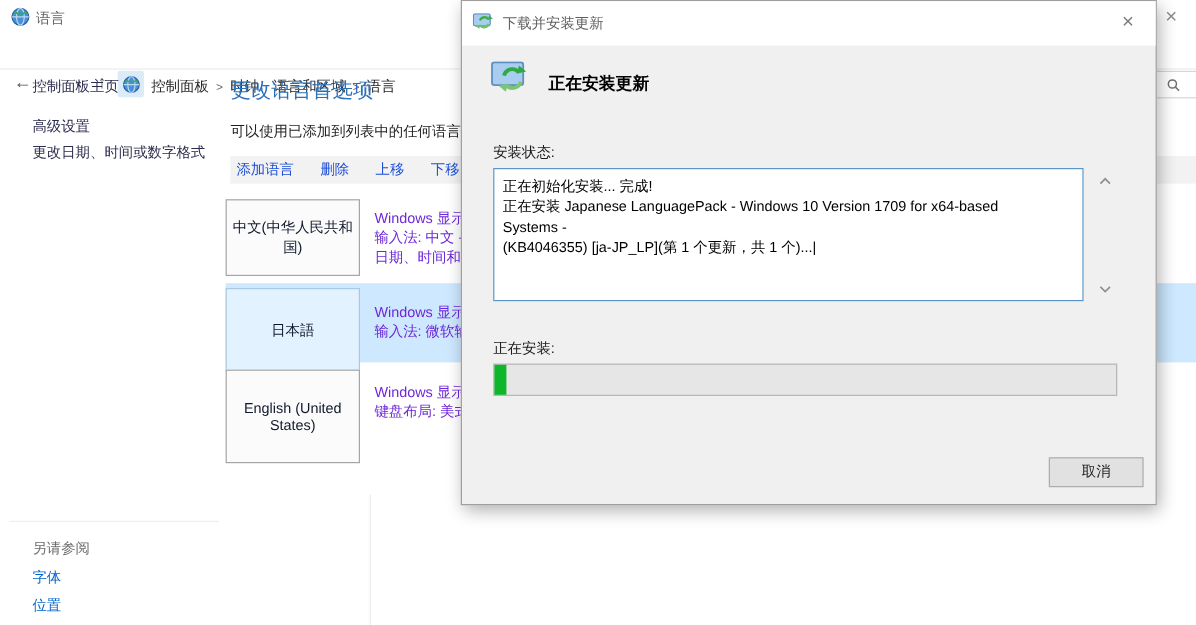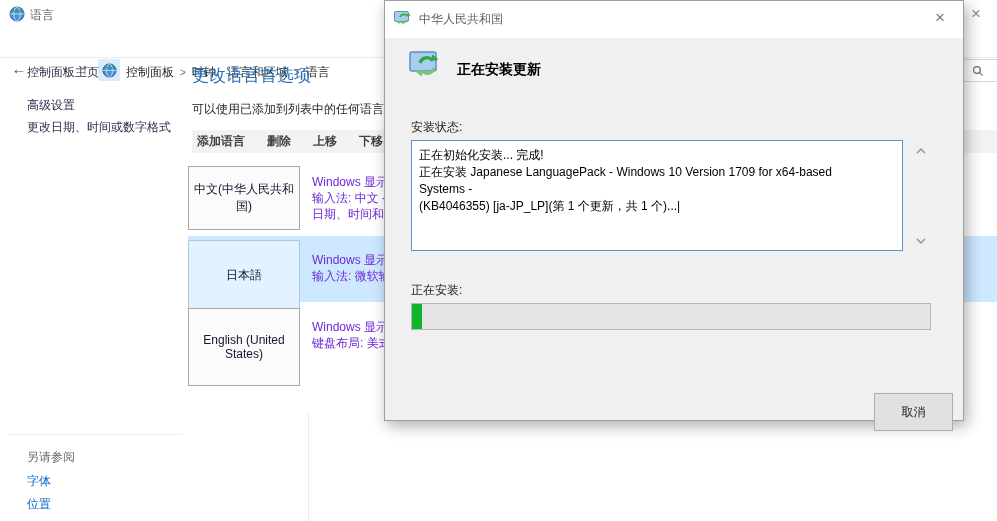--- a/index.html
+++ b/index.html
@@ -26,21 +26,21 @@
   .crumb-sep{color:#6b6b6b;font-size:10px;padding:0 4px;}
   .searchbox{left:963px;top:31px;width:40px;height:23px;background:#fff;border:1px solid #d6d6d6;box-sizing:border-box;
     display:flex;align-items:center;padding-left:8px;}
   .side-link{left:27px;color:#2d2d4e;cursor:pointer;}
   .side-head{left:27px;color:#6d6d6d;}
   .side-blue{left:27px;color:#0066cc;cursor:pointer;}
   .side-sep{left:8px;width:174px;height:1px;background:#ededed;}
   .page-heading{left:192px;top:64px;font-size:17px;color:#2b71b8;}
   .page-desc{left:192px;top:101px;color:#1f1f1f;white-space:nowrap;}
   .toolbar{left:192px;top:130px;width:805px;height:23px;background:#f2f2f2;display:flex;align-items:center;}
-  .toolbar .tb-item{margin-right:22px;color:#404040;cursor:pointer;white-space:nowrap;font-weight:bold;}
+  .toolbar .tb-item{margin-right:22px;color:#1d4ed8;cursor:pointer;white-space:nowrap;}
   .toolbar .tb-item:first-child{margin-left:5px;}
   .lang-row{left:188px;width:809px;}
   .row-selected{background:#cde8ff;}
   .lang-box{position:absolute;left:0;width:112px;border:1px solid #a6a6a6;background:#fbfbfb;
     box-sizing:border-box;display:flex;align-items:center;justify-content:center;
     text-align:center;padding:4px;color:#0f172a;cursor:pointer;}
   .lang-box.sel{background:#e3f2ff;border-color:#a9c9e3;}
   .lang-details{position:absolute;left:124px;top:0;line-height:16px;color:#6d28d9;white-space:nowrap;}
   .vline{left:308px;top:412px;width:1px;height:109px;background:#ebebeb;}
   
@@ -54,21 +54,21 @@
   .dlg-label{position:absolute;left:26px;color:#1a1a1a;}
   .status-box{position:absolute;left:26px;top:139px;width:492px;height:111px;background:#fff;
     border:1px solid #5a96cc;box-sizing:border-box;padding:6px 22px 6px 7px;
     line-height:17px;color:#000;overflow:hidden;cursor:text;}
   .scroll-chevron{position:absolute;width:10px;height:8px;cursor:default;}
   .chev-up{left:531px;top:146px;}
   .chev-down{left:531px;top:236px;}
   .progress-track{position:absolute;left:26px;top:302px;width:520px;height:27px;
     background:#e6e6e6;border:1px solid #b6b6b6;box-sizing:border-box;}
   .progress-fill{height:100%;background:#0fb52b;width:2%;}
-  .cancel-btn{position:absolute;left:489px;top:392px;width:79px;height:38px;
+  .cancel-btn{position:absolute;left:489px;top:380px;width:79px;height:25px;
     background:#e1e1e1;border:1px solid #adadad;box-sizing:border-box;
     display:flex;align-items:center;justify-content:center;color:#1a1a1a;cursor:pointer;}
   svg{display:block;}
 </style>
 </head>
 <body>
 
 <div class="abs win-titlebar">
   <span class="abs" style="left:9px;top:6px;">
     <svg width="16" height="16" viewBox="0 0 16 16">
@@ -157,21 +157,21 @@
   <div class="dlg-titlebar">
     <span class="abs" style="left:9px;top:10px;">
       <svg width="18" height="16" viewBox="0 0 18 16">
         <rect x="0.5" y="0.5" width="14" height="10" rx="1.5" fill="#a8cdee" stroke="#5e8fc0"></rect>
         <path d="M6 6 a4 4 0 0 1 7 -1" fill="none" stroke="#3fae49" stroke-width="2"></path>
         <polygon points="13.6,2 16.8,4.4 12.6,5.6" fill="#3fae49"></polygon>
         <path d="M13 9 a4 4 0 0 1 -7 1" fill="none" stroke="#6dc26f" stroke-width="2"></path>
         <polygon points="5.4,13 2.2,10.6 6.4,9.4" fill="#6dc26f"></polygon>
       </svg>
     </span>
-    <span class="dlg-title">中华人民共和国</span>
+    <span class="dlg-title">下载并安装更新</span>
     <span class="dlg-close">×</span>
   </div>
 
   <span class="abs" style="left:24px;top:50px;">
     <svg width="36" height="30" viewBox="0 0 36 30">
       <rect x="1" y="1" width="26" height="19" rx="2" fill="#a8cdee" stroke="#5e8fc0" stroke-width="1.5"></rect>
       <path d="M11 12 a7 7 0 0 1 12 -3" fill="none" stroke="#2fa845" stroke-width="3.2"></path>
       <polygon points="23.5,3.5 29.5,8.5 21.5,10.5" fill="#2fa845"></polygon>
       <path d="M25 17 a7 7 0 0 1 -12 3" fill="none" stroke="#7cc576" stroke-width="3.2"></path>
       <polygon points="12.5,25.5 6.5,20.5 14.5,18.5" fill="#7cc576"></polygon>

